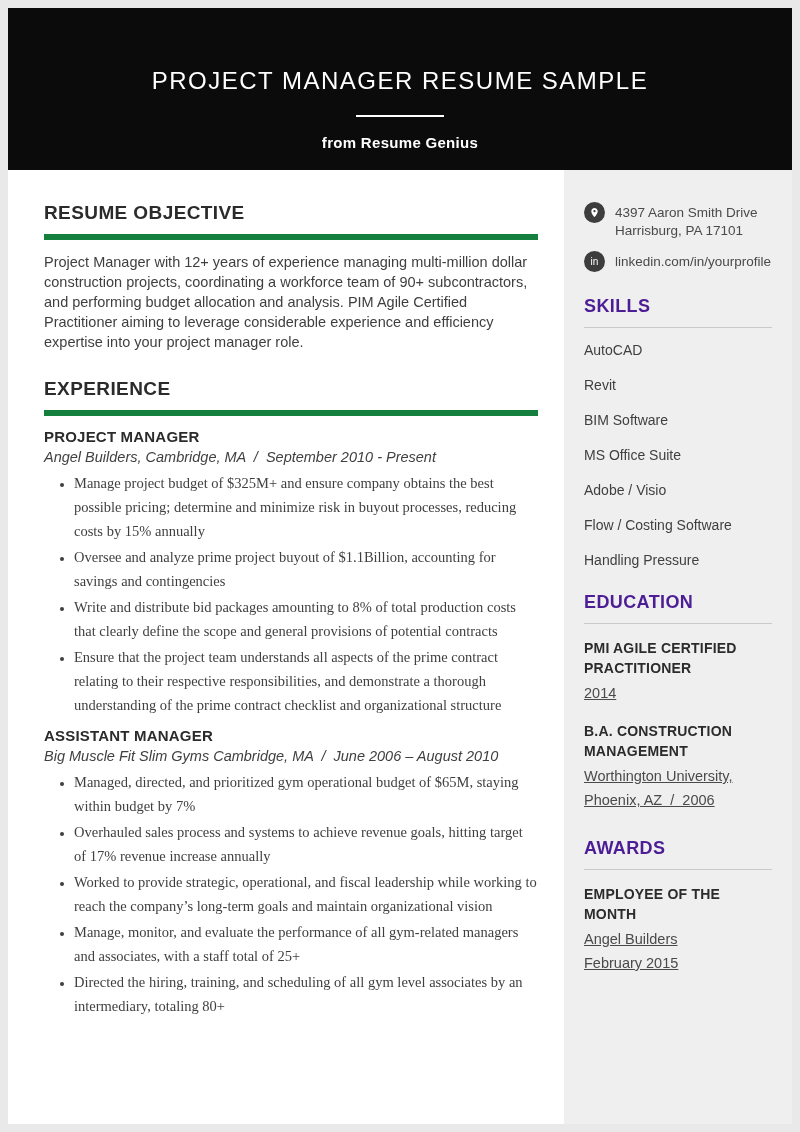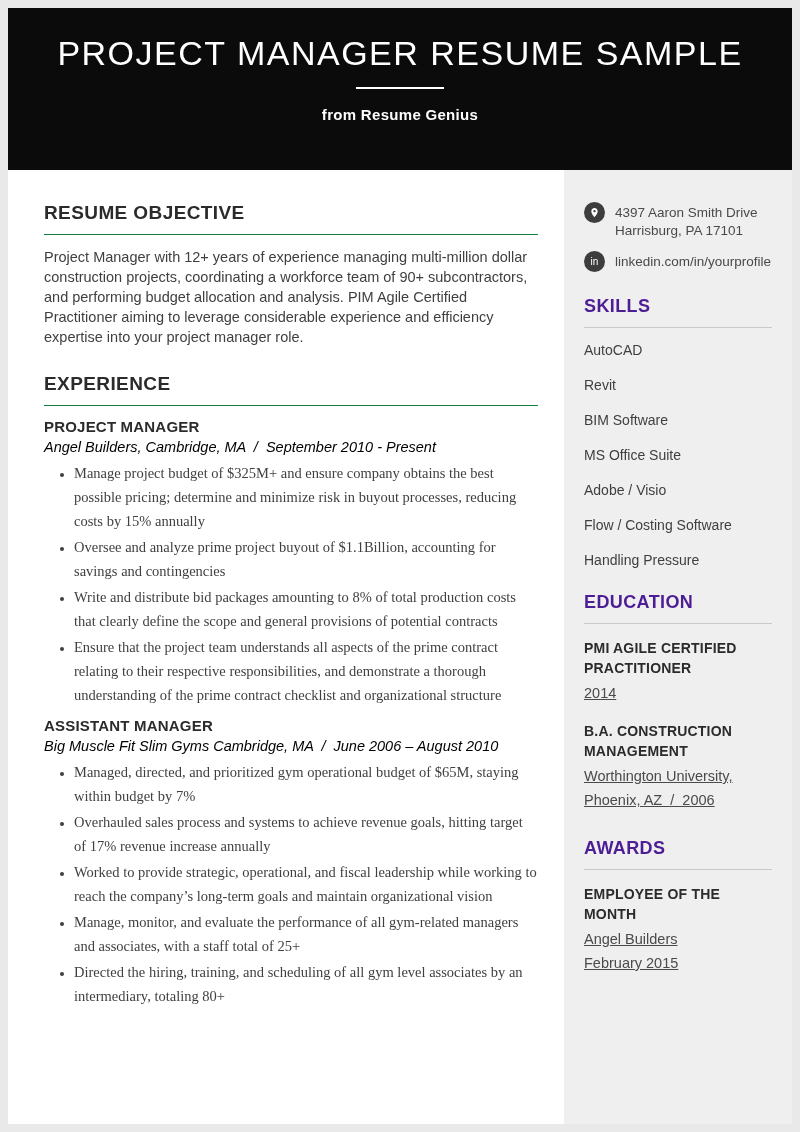--- a/index.html
+++ b/index.html
@@ -9,42 +9,42 @@
     font-family:"Liberation Sans",sans-serif;
     position:relative;overflow:hidden;
   }
   
   .header{
     background:#0b0b0b;height:162px;box-sizing:border-box;
     display:flex;flex-direction:column;align-items:center;
     padding-top:26px;color:#ffffff;
   }
   .header-title{
-    font-size:34px;font-weight:500;letter-spacing:1.5px;
-    line-height:38px;white-space:nowrap;
+    font-size:24px;font-weight:500;letter-spacing:1.5px;
+    line-height:38px;white-space:nowrap;margin-top:28px;
   }
   .header-divider{width:88px;height:2px;background:#ffffff;margin:15px 0 17px;}
   .header-subtitle{font-size:15px;font-weight:700;letter-spacing:.3px;}
 
   
   .content{display:flex;height:954px;background:#ffffff;overflow:hidden;}
   .main{flex:1;box-sizing:border-box;padding:32px 26px 0 36px;}
   .sidebar{width:228px;box-sizing:border-box;background:#efefef;padding:32px 20px 0 20px;}
 
   
   .section-heading{
     font-size:19px;font-weight:700;color:#2b2b2b;letter-spacing:.4px;
-    margin:0 0 12px 0;padding-bottom:10px;border-bottom:1px solid #15803d;
+    margin:0 0 12px 0;padding-bottom:10px;border-bottom:6px solid #15803d;
   }
   .objective-text{
     font-size:14.5px;line-height:20px;color:#3f3f3f;margin:0 0 26px 0;
   }
   .job{margin-bottom:10px;}
   .job-title{font-size:15px;font-weight:700;color:#2b2b2b;margin:8px 0 4px 0;letter-spacing:.2px;}
-  .job-meta{font-size:14.5px;font-style:italic;color:#000000;margin:0 0 4px 0;white-space:pre-wrap;}
+  .job-meta{font-size:14.5px;font-style:italic;color:#404040;margin:0 0 4px 0;white-space:pre-wrap;}
   .job ul{margin:6px 0 10px 0;padding-left:30px;font-family:Liberation Serif, serif;}
   .job li{
     font-size:14.5px;line-height:24px;color:#3f3f3f;margin-bottom:2px;
   }
   .job li::marker{color:#3f3f3f;font-size:12px;}
 
   
   .contact{margin-bottom:24px;}
   .contact-item{display:flex;align-items:flex-start;margin-bottom:11px;}
   .contact-icon{

